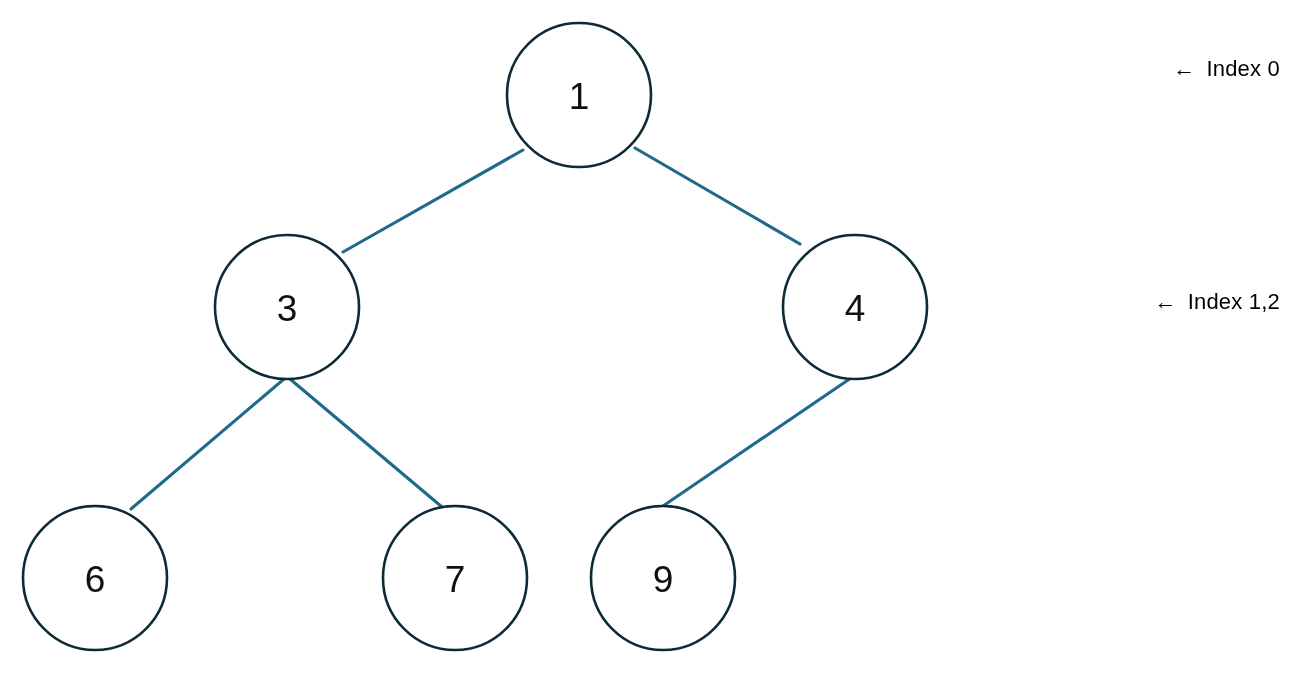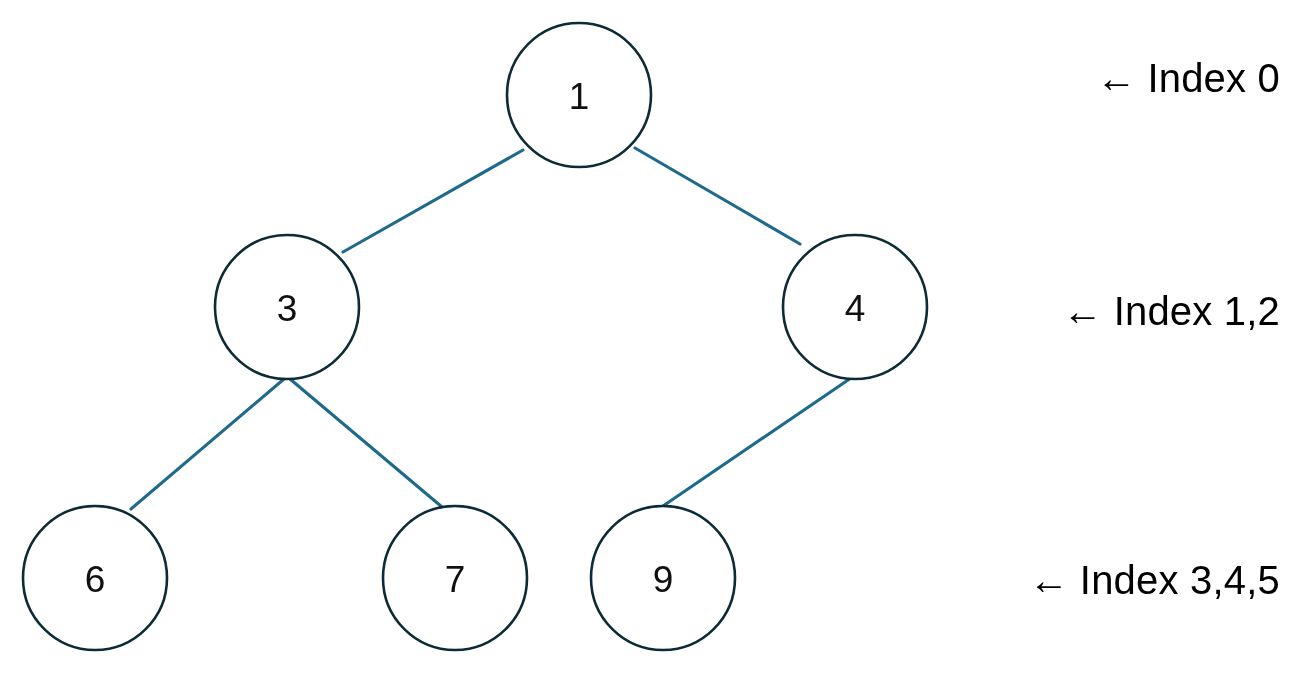--- a/index.html
+++ b/index.html
@@ -46,21 +46,21 @@
     stroke-width: 3.1;
     stroke-linecap: round;
     fill: none;
   }
   .index-label {
     position: absolute;
     right: 23px;
     white-space: nowrap;
     color: #000000;
     font-family: "Liberation Sans", sans-serif;
-    font-size: 40px;
+    font-size: 22px;
     line-height: 1;
     letter-spacing: 0.2px;
   }
   .index-label .arrow-glyph {
     display: inline-block;
     margin-right: 11px;
   }
   #index-label-0 { top: 58px; }
   #index-label-1 { top: 291px; }
   #index-label-2 { top: 560px; }
@@ -116,17 +116,14 @@
   </svg>
 
   <div class="index-label" id="index-label-0">
     <span class="arrow-glyph">←</span><span>Index 0</span>
   </div>
 
   <div class="index-label" id="index-label-1">
     <span class="arrow-glyph">←</span><span>Index 1,2</span>
   </div>
 
-  <div class="index-label" id="index-label-2">
-    <span class="arrow-glyph">←</span><span>Index 3,4,5</span>
-  </div>
 
 </div>
 
 </body></html>

